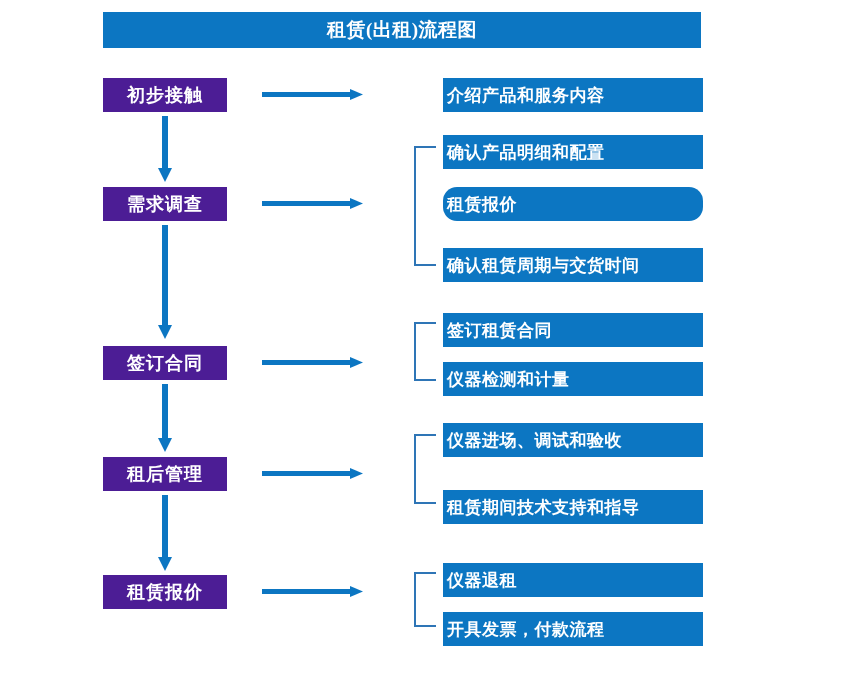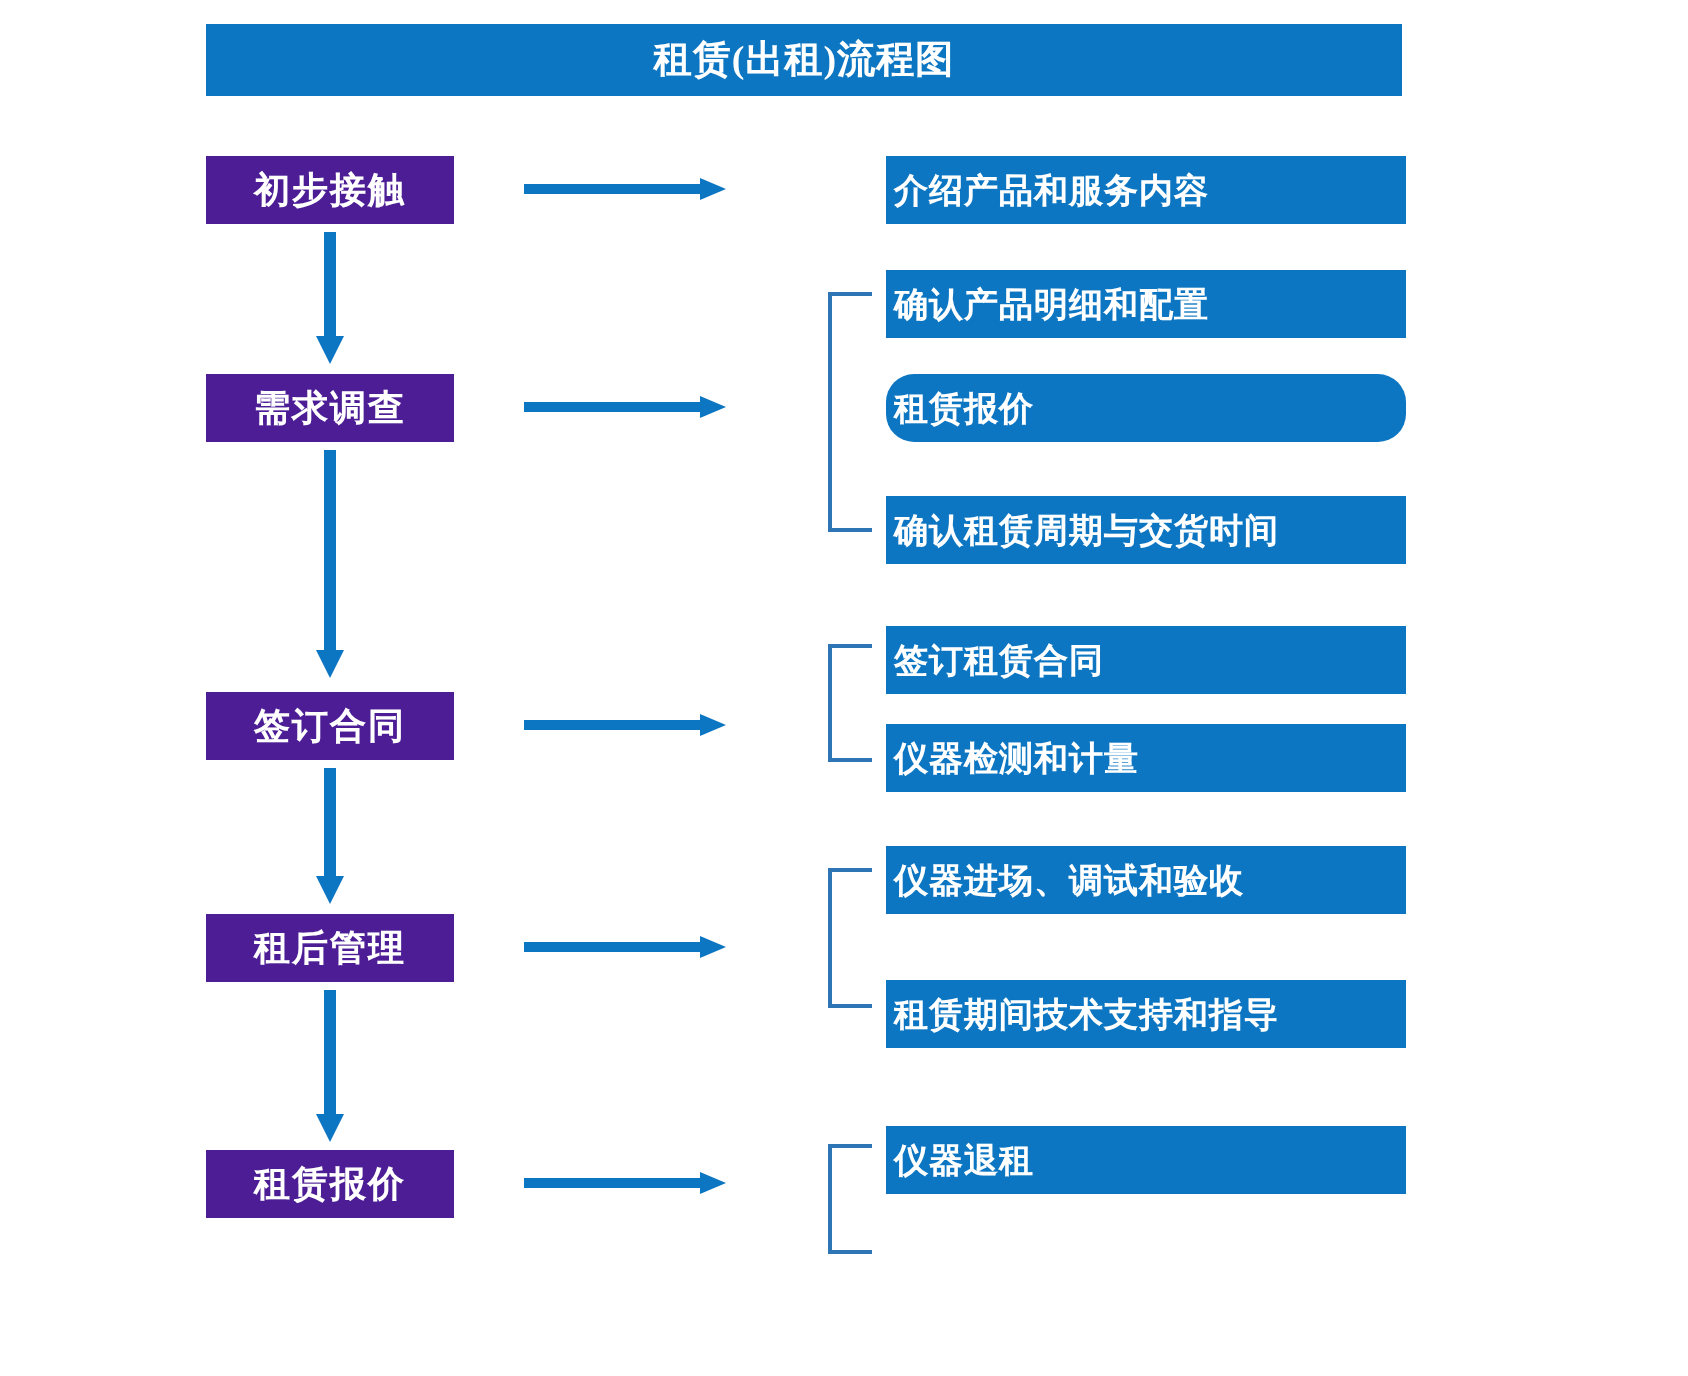--- a/index.html
+++ b/index.html
@@ -203,14 +203,17 @@
   </div>
 
   <div class="task-box" style="top:490px;">
     <span>租赁期间技术支持和指导</span>
   </div>
 
   <div class="task-box" style="top:563px;">
     <span>仪器退租</span>
   </div>
 
+  <div class="task-box" style="top:612px;">
+    <span>开具发票，付款流程</span>
+  </div>
 
 </div>
 
 </body></html>

